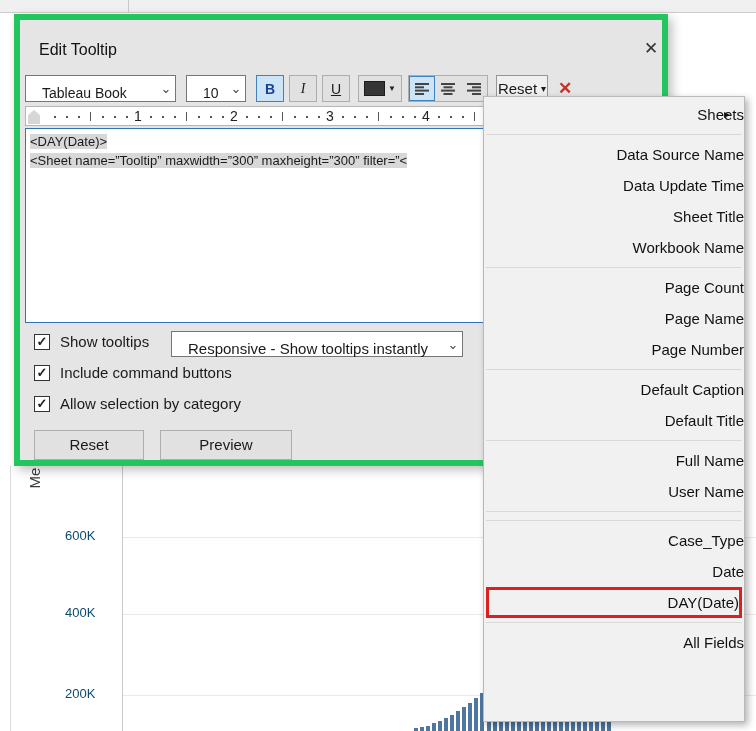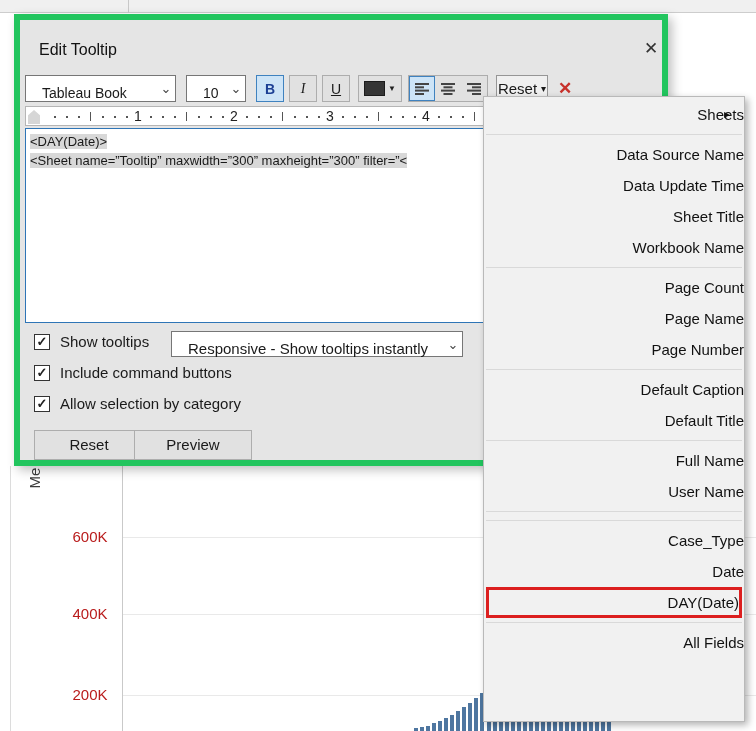--- a/index.html
+++ b/index.html
@@ -11,21 +11,21 @@
   .abs { position:absolute; }
 
   
   .topstrip { left:0; top:0; width:756px; height:13px; background:#f0f0f0; border-bottom:1px solid #cdcdcd; }
   .topstrip-vline { left:128px; top:0; width:1px; height:13px; background:#c8c8c8; }
 
   
   .chart-left-border { left:10px; top:466px; width:1px; height:265px; background:#dcdcdc; }
   .chart-axis-line  { left:122px; top:466px; width:1px; height:265px; background:#c9c9c9; }
   .gridline { left:123px; width:633px; height:1px; background:#e9e9e9; }
-  .y-tick { width:50px; text-align:center; font-size:15px; color:#b91c1c; }
+  .y-tick { width:50px; text-align:left; font-size:13px; color:#0c4a6e; }
   .axis-label-rot {
     left:14px; top:468px; width:44px; height:20px;
     transform:rotate(-90deg); transform-origin:center;
     font-size:15px; color:#3c3c3c; text-align:center; white-space:nowrap;
   }
   .bars-left { left:414px; top:690px; width:72px; height:41px; }
   .bars-left .bar { position:absolute; bottom:0; width:4px; }
   .bars-stub { left:487px; top:722px; width:126px; height:9px; }
   .bars-stub .bar { position:absolute; top:0; width:4px; height:9px; }
 
@@ -285,21 +285,21 @@
     <span>Include command buttons</span>
   </div>
   <div class="abs optrow" style="left:14px; top:375px">
     <span class="cbx">
         <span>✓</span>
       </span>
     <span>Allow selection by category</span>
   </div>
 
   <div class="abs btn" style="left:14px; top:410px; width:110px">Reset</div>
-  <div class="abs btn" style="left:114px; top:410px; width:118px">Preview</div>
+  <div class="abs btn" style="left:140px; top:410px; width:132px">Preview</div>
 </div>
 
 <div class="abs menu" id="insert-menu">
     <div class="menu-item"><span>Sheets</span><span class="subarrow">▸</span></div>
     <div class="menu-sep"></div>
     <div class="menu-item"><span>Data Source Name</span></div>
     <div class="menu-item"><span>Data Update Time</span></div>
     <div class="menu-item"><span>Sheet Title</span></div>
     <div class="menu-item"><span>Workbook Name</span></div>
     <div class="menu-sep"></div>

